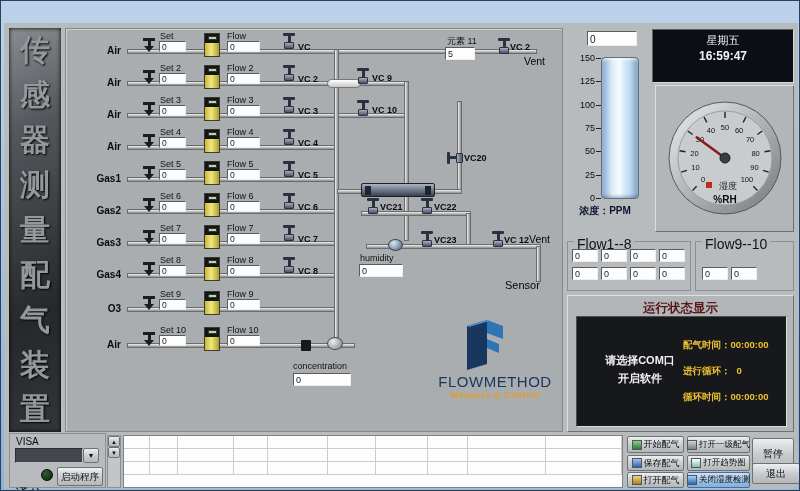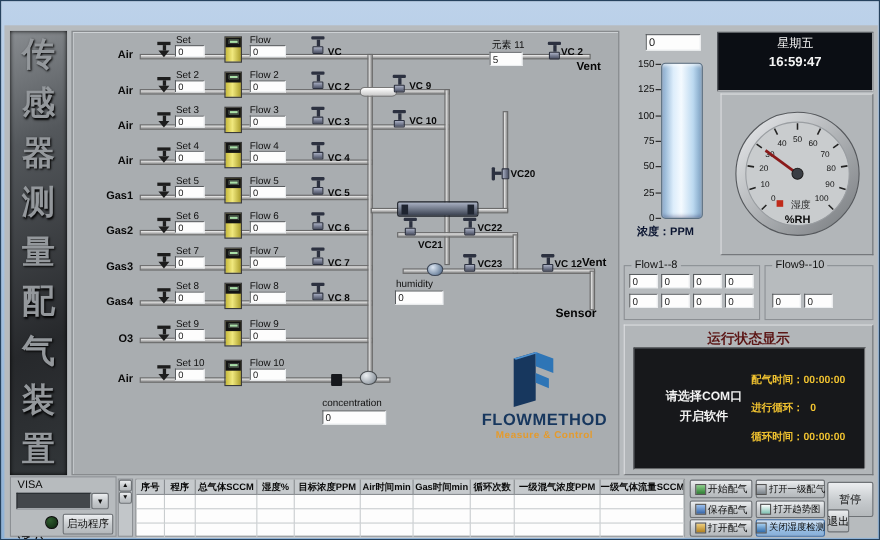--- a/index.html
+++ b/index.html
@@ -60,43 +60,43 @@
   .mfc i{position:absolute;left:2.5px;top:2px;width:9px;height:4px;background:#a8e0a8;border:1px solid #333}
   .capsule{position:absolute;width:34px;height:9px;background:linear-gradient(#fff,#c8c8c8);border:1px solid #777;border-radius:5px}
   .mixer{position:absolute;width:74px;height:14px;background:linear-gradient(#aab2c4,#39404f);border:1px solid #1c2028;border-radius:2px}
   .mixer::before,.mixer::after{content:"";position:absolute;top:2px;width:6px;height:9px;background:#1e2430}
   .mixer::before{left:3px}.mixer::after{right:3px}
   .sensor-ell{position:absolute;border-radius:50%;border:1px solid #3c4656;
        background:radial-gradient(circle at 35% 30%,#dce6f2,#7388a2 70%,#46586e)}
   .sensor-ell.gray{background:radial-gradient(circle at 35% 30%,#eceff2,#9aa2aa 70%,#5c646c);border-color:#4a4e52}
   .tfit{position:absolute;background:#16181c;border-radius:1px}
   .dlbl{position:absolute;font-size:9px;color:#101010;white-space:nowrap}
-  .blbl{position:absolute;font-size:10.5px;font-weight:bold;color:#060606;white-space:nowrap}
-  .logo-name{position:absolute;font-size:15px;font-weight:bold;color:#17375e;letter-spacing:.5px;text-align:center}
+  .blbl{position:absolute;font-size:10.5px;font-weight:normal;color:#060606;white-space:nowrap}
+  .logo-name{position:absolute;font-size:15px;font-weight:normal;color:#17375e;letter-spacing:.5px;text-align:center}
   .logo-tag{position:absolute;font-size:9px;font-weight:bold;color:#e49b2d;text-align:center;letter-spacing:.5px}
   
   .rp-display{position:absolute;left:586px;top:30px;width:50px;height:15px;font-size:10px;line-height:13px}
   .datetime{position:absolute;left:651px;top:28px;width:142px;height:54px;background:#0b0e14;
        border:1px solid;border-color:#5c6064 #d8dadc #d8dadc #5c6064;color:#f4f4f4;text-align:center;padding-top:3px}
   .dt-date,.dt-time{font-size:12px;font-weight:bold;line-height:16px}
   .dt-week{font-size:11px;line-height:15px}
   .tank{position:absolute;left:600px;top:56px;width:38px;height:142px;border:1px solid #5c7082;border-radius:4px;
        background:linear-gradient(90deg,#86abce,#dcedfb 28%,#f4faff 48%,#bcd9f0 78%,#7ba0c2);
        box-shadow:inset 0 2px 3px rgba(255,255,255,.6),inset 0 -2px 3px rgba(0,0,60,.25)}
   .tick{position:absolute;left:566px;width:28px;text-align:right;font-size:9px;color:#0c0c0c;height:10px;line-height:10px}
   .tickmark{position:absolute;left:595px;width:5px;height:1px;background:#222}
   .tank-label{position:absolute;left:566px;top:203px;width:76px;text-align:center;font-size:10px;font-weight:bold;color:#0a1430}
   .gauge-panel{position:absolute;left:654px;top:84px;width:139px;height:147px;background:#b2b6b9;
        border:1px solid;border-color:#dcdee0 #6e7276 #6e7276 #dcdee0}
   svg text{font-family:"Liberation Sans",sans-serif}
   .gnum{font-size:7.5px;text-anchor:middle;fill:#111}
   .gtxt{font-size:9px;text-anchor:middle;fill:#222}
   .gtxt2{font-size:10px;font-weight:bold;text-anchor:middle;fill:#0a0a0a}
   .flow-group{position:absolute;border:1px solid #8c9094}
-  .fg-label{position:absolute;top:-6px;left:6px;background:#b7bbbe;padding:0 3px;font-size:10px;color:#111;white-space:nowrap}
+  .fg-label{position:absolute;top:-6px;left:6px;background:#b7bbbe;padding:0 3px;font-size:14px;color:#111;white-space:nowrap}
   .fbox{position:absolute;width:26px;height:13px;font-size:9px;line-height:11px}
   .status-panel{position:absolute;left:566px;top:294px;width:227px;height:137px;background:#b2b6b9;
        border:1px solid;border-color:#dcdee0 #6e7276 #6e7276 #dcdee0}
   .status-title{position:absolute;top:4px;left:0;width:100%;text-align:center;font-size:12.5px;font-weight:bold;color:#5c1616}
   .status-inner{position:absolute;left:8px;top:20px;width:211px;height:111px;background:#17181b;
        border:1px solid;border-color:#4a4e52 #d8dadc #d8dadc #4a4e52}
   .st-msg{position:absolute;left:8px;width:110px;text-align:center;color:#f2f2f2;font-size:11px;font-weight:bold}
   .st-y{position:absolute;left:106px;color:#f0c230;font-size:9.5px;font-weight:bold;white-space:nowrap}
   
   .visa-group{position:absolute;left:8px;top:432px;width:97px;height:55px;border:1px solid #8c9094}
@@ -323,21 +323,21 @@
     </div>
   <span class="vclbl abs" style="left:509px;top:41px">VC 2</span>
   <span class="blbl" style="left:523px;top:54px">Vent</span>
   <div class="valve rot" style="left:448px;top:149px">
       <i class="vbody"></i>
     </div>
   <span class="vclbl abs" style="left:463px;top:152px">VC20</span>
   <div class="valve" style="left:366px;top:197px">
       <i class="vbody"></i>
     </div>
-  <span class="vclbl abs" style="left:379px;top:216px">VC21</span>
+  <span class="vclbl abs" style="left:379px;top:201px">VC21</span>
   <div class="valve" style="left:420px;top:197px">
       <i class="vbody"></i>
     </div>
   <span class="vclbl abs" style="left:433px;top:201px">VC22</span>
   <div class="valve" style="left:420px;top:230px">
       <i class="vbody"></i>
     </div>
   <span class="vclbl abs" style="left:433px;top:234px">VC23</span>
   <div class="valve" style="left:491px;top:230px">
       <i class="vbody"></i>
@@ -476,32 +476,20 @@
     <span class="comm-label">通信</span>
     <div class="led"></div>
     <div class="start-btn btnlook">启动程序</div>
   </div>
 
   <div class="table-scroll">
     <div class="tsb btnlook" style="top:0">▲</div>
     <div class="tsb btnlook" style="top:11px">▼</div>
   </div>
   <div class="dtable">
-    <div class="thead">
-      <div class="th">序号</div>
-      <div class="th">程序</div>
-      <div class="th">总气体SCCM</div>
-      <div class="th">湿度%</div>
-      <div class="th">目标浓度PPM</div>
-      <div class="th">Air时间min</div>
-      <div class="th">Gas时间min</div>
-      <div class="th">循环次数</div>
-      <div class="th">一级混气浓度PPM</div>
-      <div class="th">一级气体流量SCCM</div>
-    </div>
     <div class="trow">
       <div class="td"></div>
         <div class="td"></div>
         <div class="td"></div>
         <div class="td"></div>
         <div class="td"></div>
       <div class="td"></div>
         <div class="td"></div>
         <div class="td"></div>
         <div class="td"></div>
@@ -553,16 +541,16 @@
     <span class="bico" style="background:linear-gradient(#ffffff,#7ac0b0)"></span>
     <span>打开趋势图</span>
   </div>
   <div class="cbtn btnlook small hl" style="left:686px;top:471px;width:63px;height:16px">
     <span class="bico" style="background:linear-gradient(#a8d0f0,#2e6aaa)"></span>
     <span>关闭湿度检测</span>
   </div>
   <div class="cbtn btnlook" style="left:751px;top:437px;width:42px;height:32px;font-size:10px">
     <span>暂停</span>
   </div>
-  <div class="cbtn btnlook" style="left:751px;top:462px;width:20px;height:21px;font-size:10px">
+  <div class="cbtn btnlook" style="left:751px;top:462px;width:48px;height:21px;font-size:10px">
     <span>退出</span>
   </div>
 </div>
 
 </body></html>

